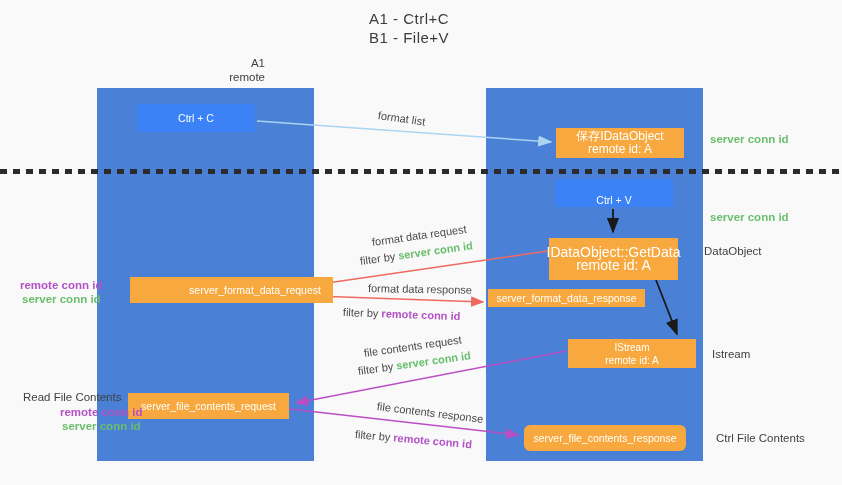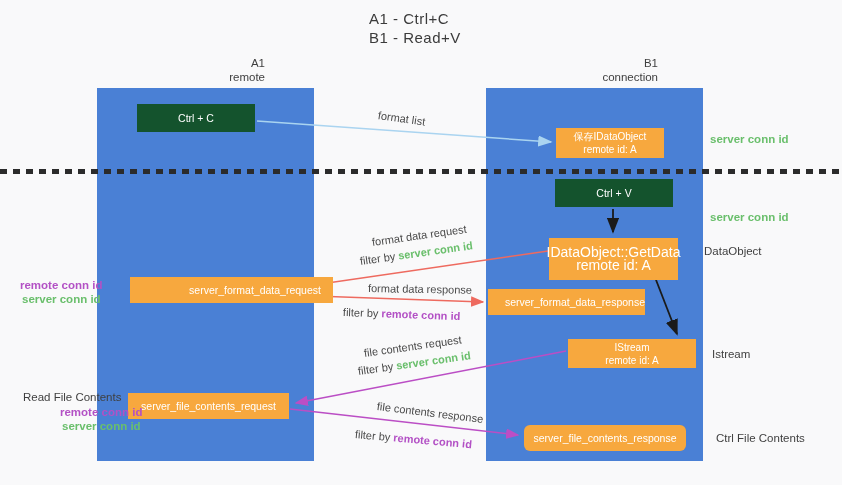--- a/index.html
+++ b/index.html
@@ -11,45 +11,41 @@
   .lane-header{position:absolute; width:120px; text-align:right; font-size:11.5px; line-height:14px; color:#3f3f3f;}
   .lane{position:absolute; top:88px; width:217px; height:373px; background:#4a80d5;}
 
   .divider{position:absolute; left:0; top:169px; width:842px; height:5px;
     background:repeating-linear-gradient(90deg,#2b2b2b 0 7px, transparent 7px 13px); z-index:3;}
 
   svg.arrows{position:absolute; left:0; top:0; width:842px; height:485px; z-index:4; pointer-events:none;}
 
   .node{position:absolute; z-index:5; display:flex; flex-direction:column; align-items:center; justify-content:center;
     color:#ffffff; font-size:10.5px; line-height:13px; text-align:center; white-space:nowrap;}
-  .green{background:#14532d;}
+  .green{background:#3b82f6;}
   .orange{background:#f7a83e;}
 
   .edge-label{position:absolute; z-index:6; font-size:11px; color:#4a4a4a; white-space:nowrap; transform-origin:left center;}
   .side-label{position:absolute; z-index:6; font-size:11.5px; color:#3f3f3f; white-space:nowrap;}
   .green-text{color:#6abf6c; font-weight:bold;}
   .purple-text{color:#b351c5; font-weight:bold;}
 </style>
 </head>
 <body>
 
 <div class="canvas">
 
   <div class="title">
     <div>A1 - Ctrl+C</div>
-    <div>B1 - Read+V</div>
+    <div>B1 - File+V</div>
   </div>
 
   <div class="lane-header" style="left:145px; top:56px;">
     <div>A1</div>
     <div>remote</div>
-  </div>
-  <div class="lane-header" style="left:538px; top:56px;">
-    <div>B1</div>
-    <div>connection</div>
   </div>
 
   <div class="lane" style="left:97px;"></div>
   <div class="lane" style="left:486px;"></div>
 
   <div class="divider"></div>
 
   <svg class="arrows" viewBox="0 0 842 485">
     <defs>
       <marker id="m-blue" markerWidth="9" markerHeight="7" refX="8" refY="3.5" orient="auto">
@@ -71,39 +67,39 @@
     <line x1="287" y1="295" x2="483" y2="302" stroke="#ee6a5f" stroke-width="1.5" marker-end="url(#m-red)"></line>
     <line x1="651" y1="267" x2="677" y2="334" stroke="#1a1a1a" stroke-width="1.8" marker-end="url(#m-black)"></line>
     <line x1="566" y1="351" x2="296" y2="403" stroke="#bb4ec5" stroke-width="1.5" marker-end="url(#m-magenta)"></line>
     <line x1="290" y1="409" x2="518" y2="435" stroke="#bb4ec5" stroke-width="1.5" marker-end="url(#m-magenta)"></line>
   </svg>
 
   <div class="node green" style="left:137px; top:104px; width:118px; height:28px;">
     <div>Ctrl + C</div>
   </div>
 
-  <div class="node orange" style="left:556px; top:128px; width:108px; height:30px; font-size:10px;">
+  <div class="node orange" style="left:556px; top:128px; width:128px; height:30px; font-size:12px;">
     <div>保存IDataObject</div>
     <div>remote id: A</div>
   </div>
 
-  <div class="node green" style="left:555px; top:179px; width:118px; height:28px;">
+  <div class="node green" style="left:555px; top:179px; width:118px; height:28px;justify-content:flex-end;">
     <div>Ctrl + V</div>
   </div>
 
   <div class="node orange" style="left:549px; top:238px; width:129px; height:42px; font-size:14px;">
     <div>IDataObject::GetData</div>
     <div>remote id: A</div>
   </div>
 
   <div class="node orange" style="left:130px; top:277px; width:156px; height:26px;padding-left:47px;">
     <div>server_format_data_request</div>
   </div>
 
-  <div class="node orange" style="left:488px; top:289px; width:157px; height:26px;align-items:flex-end;">
+  <div class="node orange" style="left:488px; top:289px; width:157px; height:18px;">
     <div>server_format_data_response</div>
   </div>
 
   <div class="node orange" style="left:568px; top:339px; width:128px; height:29px; font-size:10px;">
     <div>IStream</div>
     <div>remote id: A</div>
   </div>
 
   <div class="node orange" style="left:128px; top:393px; width:161px; height:26px;">
     <div>server_file_contents_request</div>

